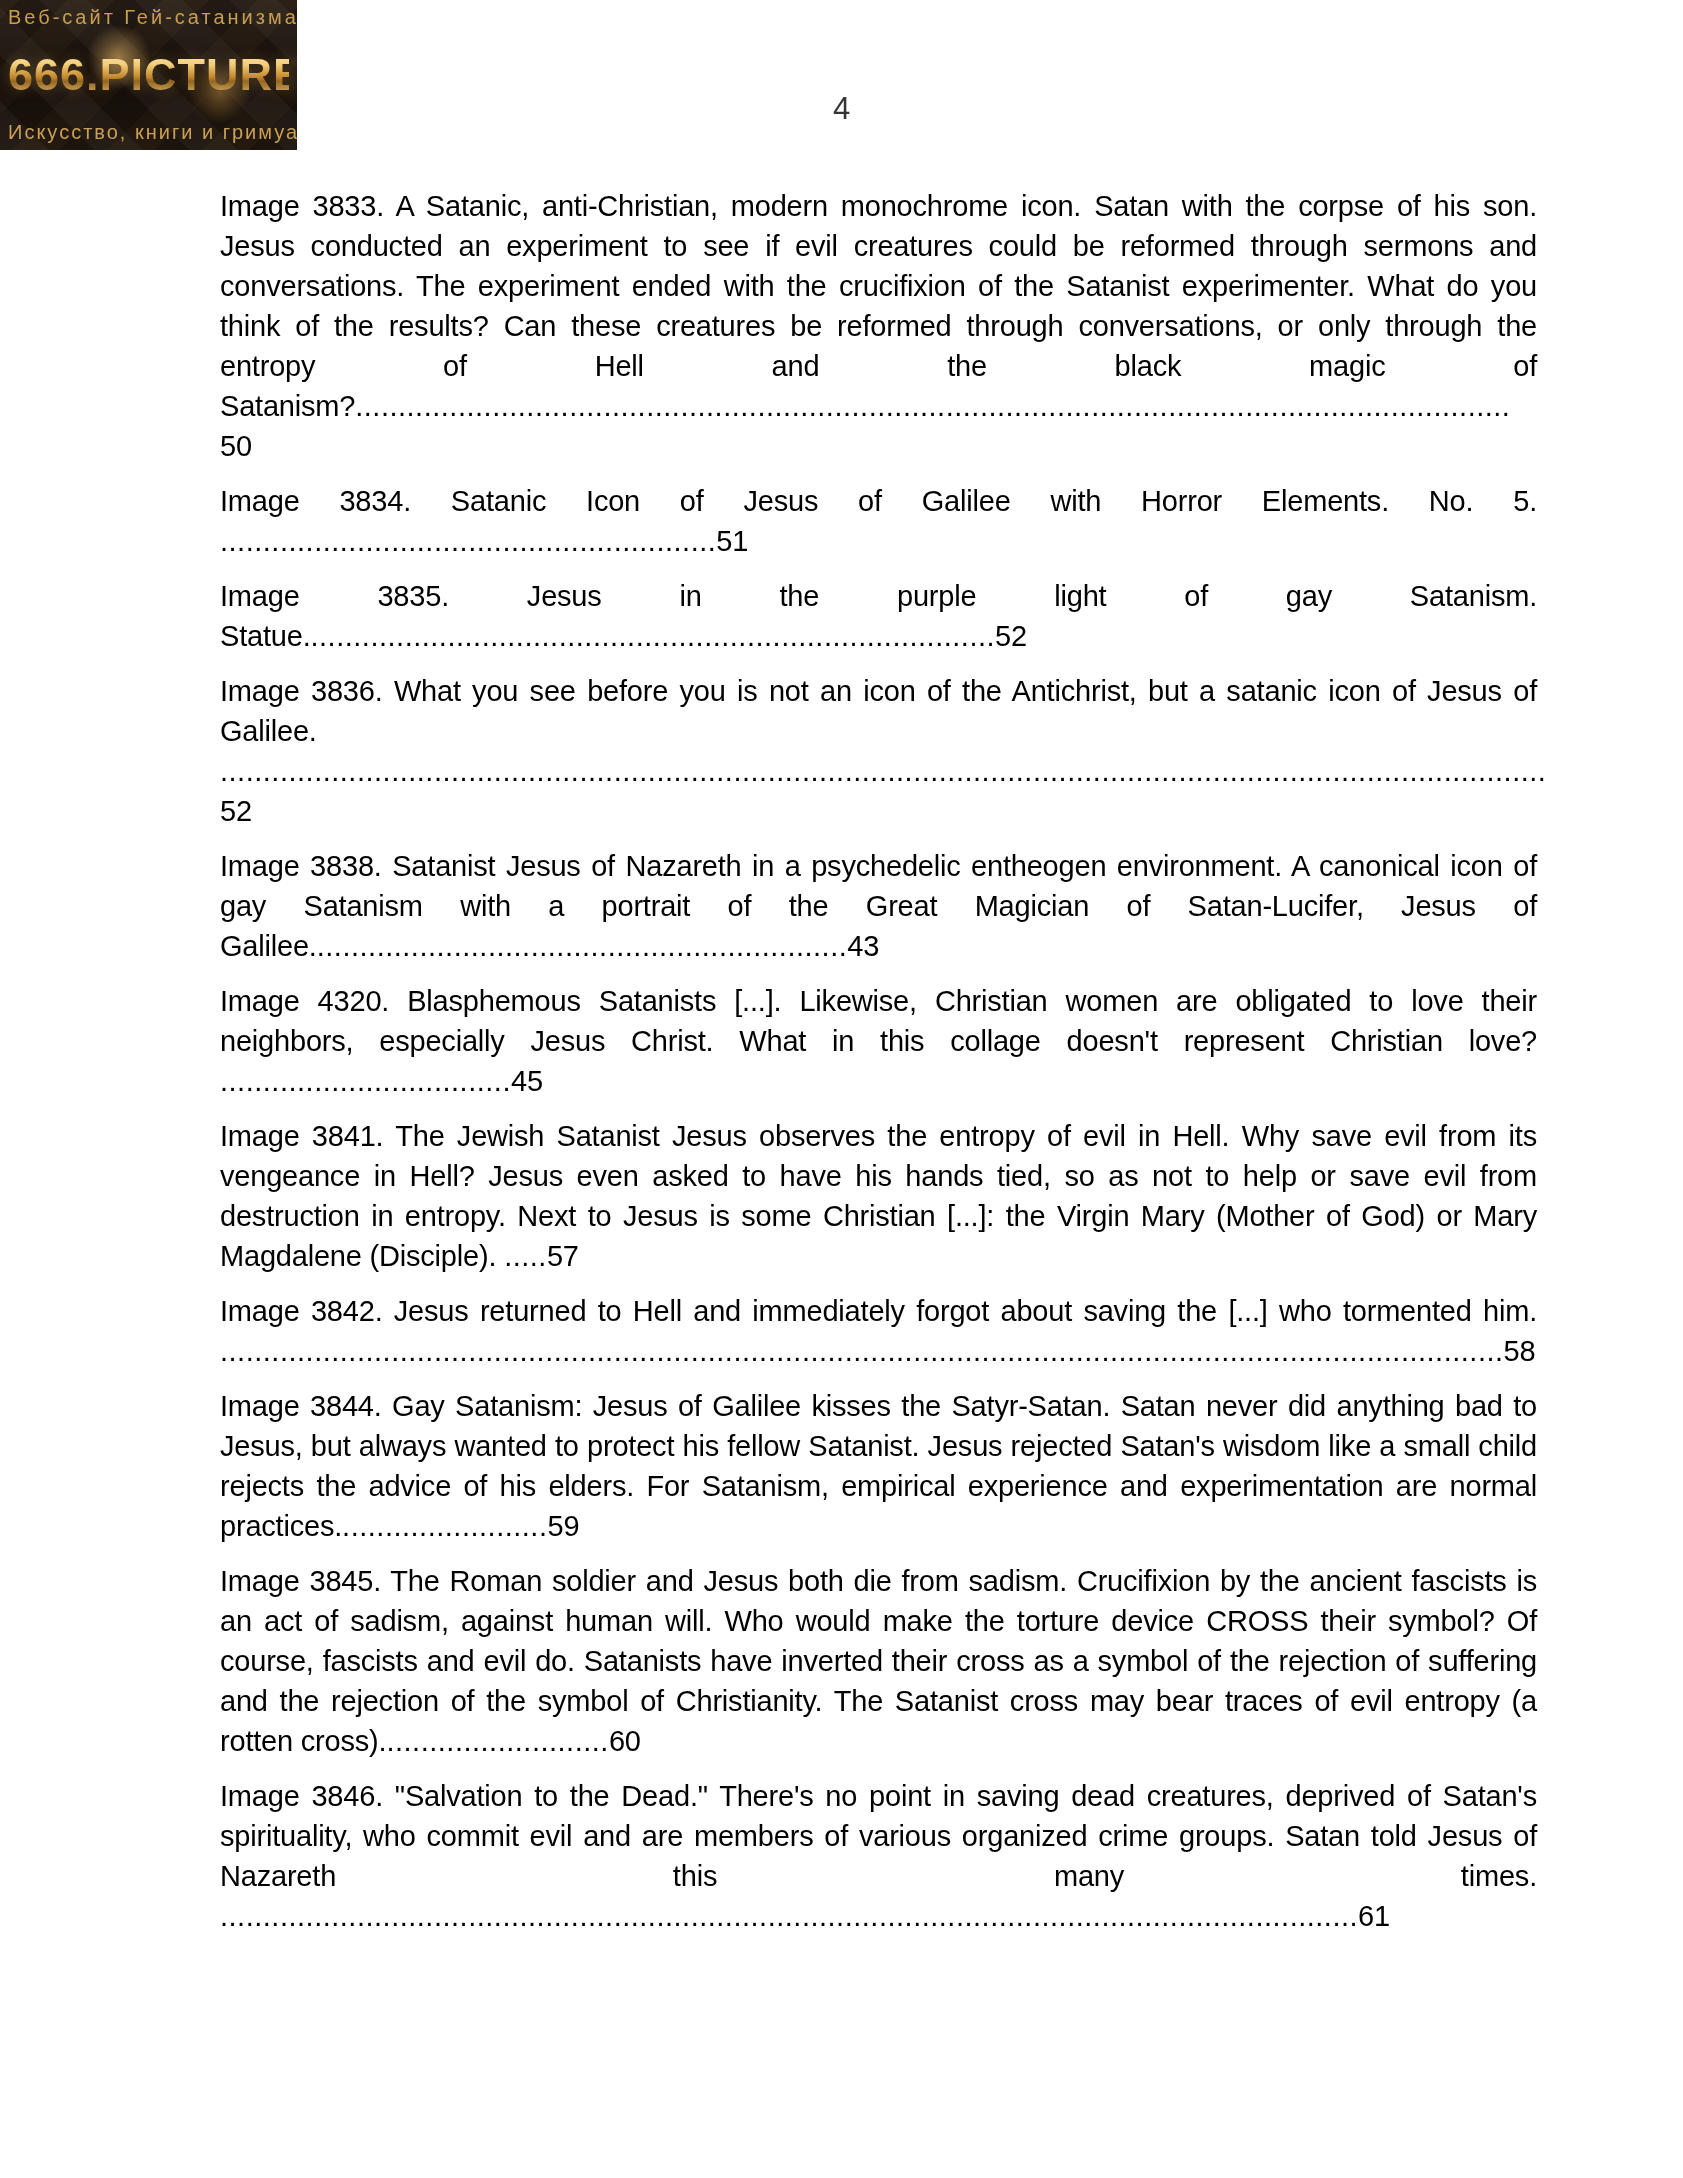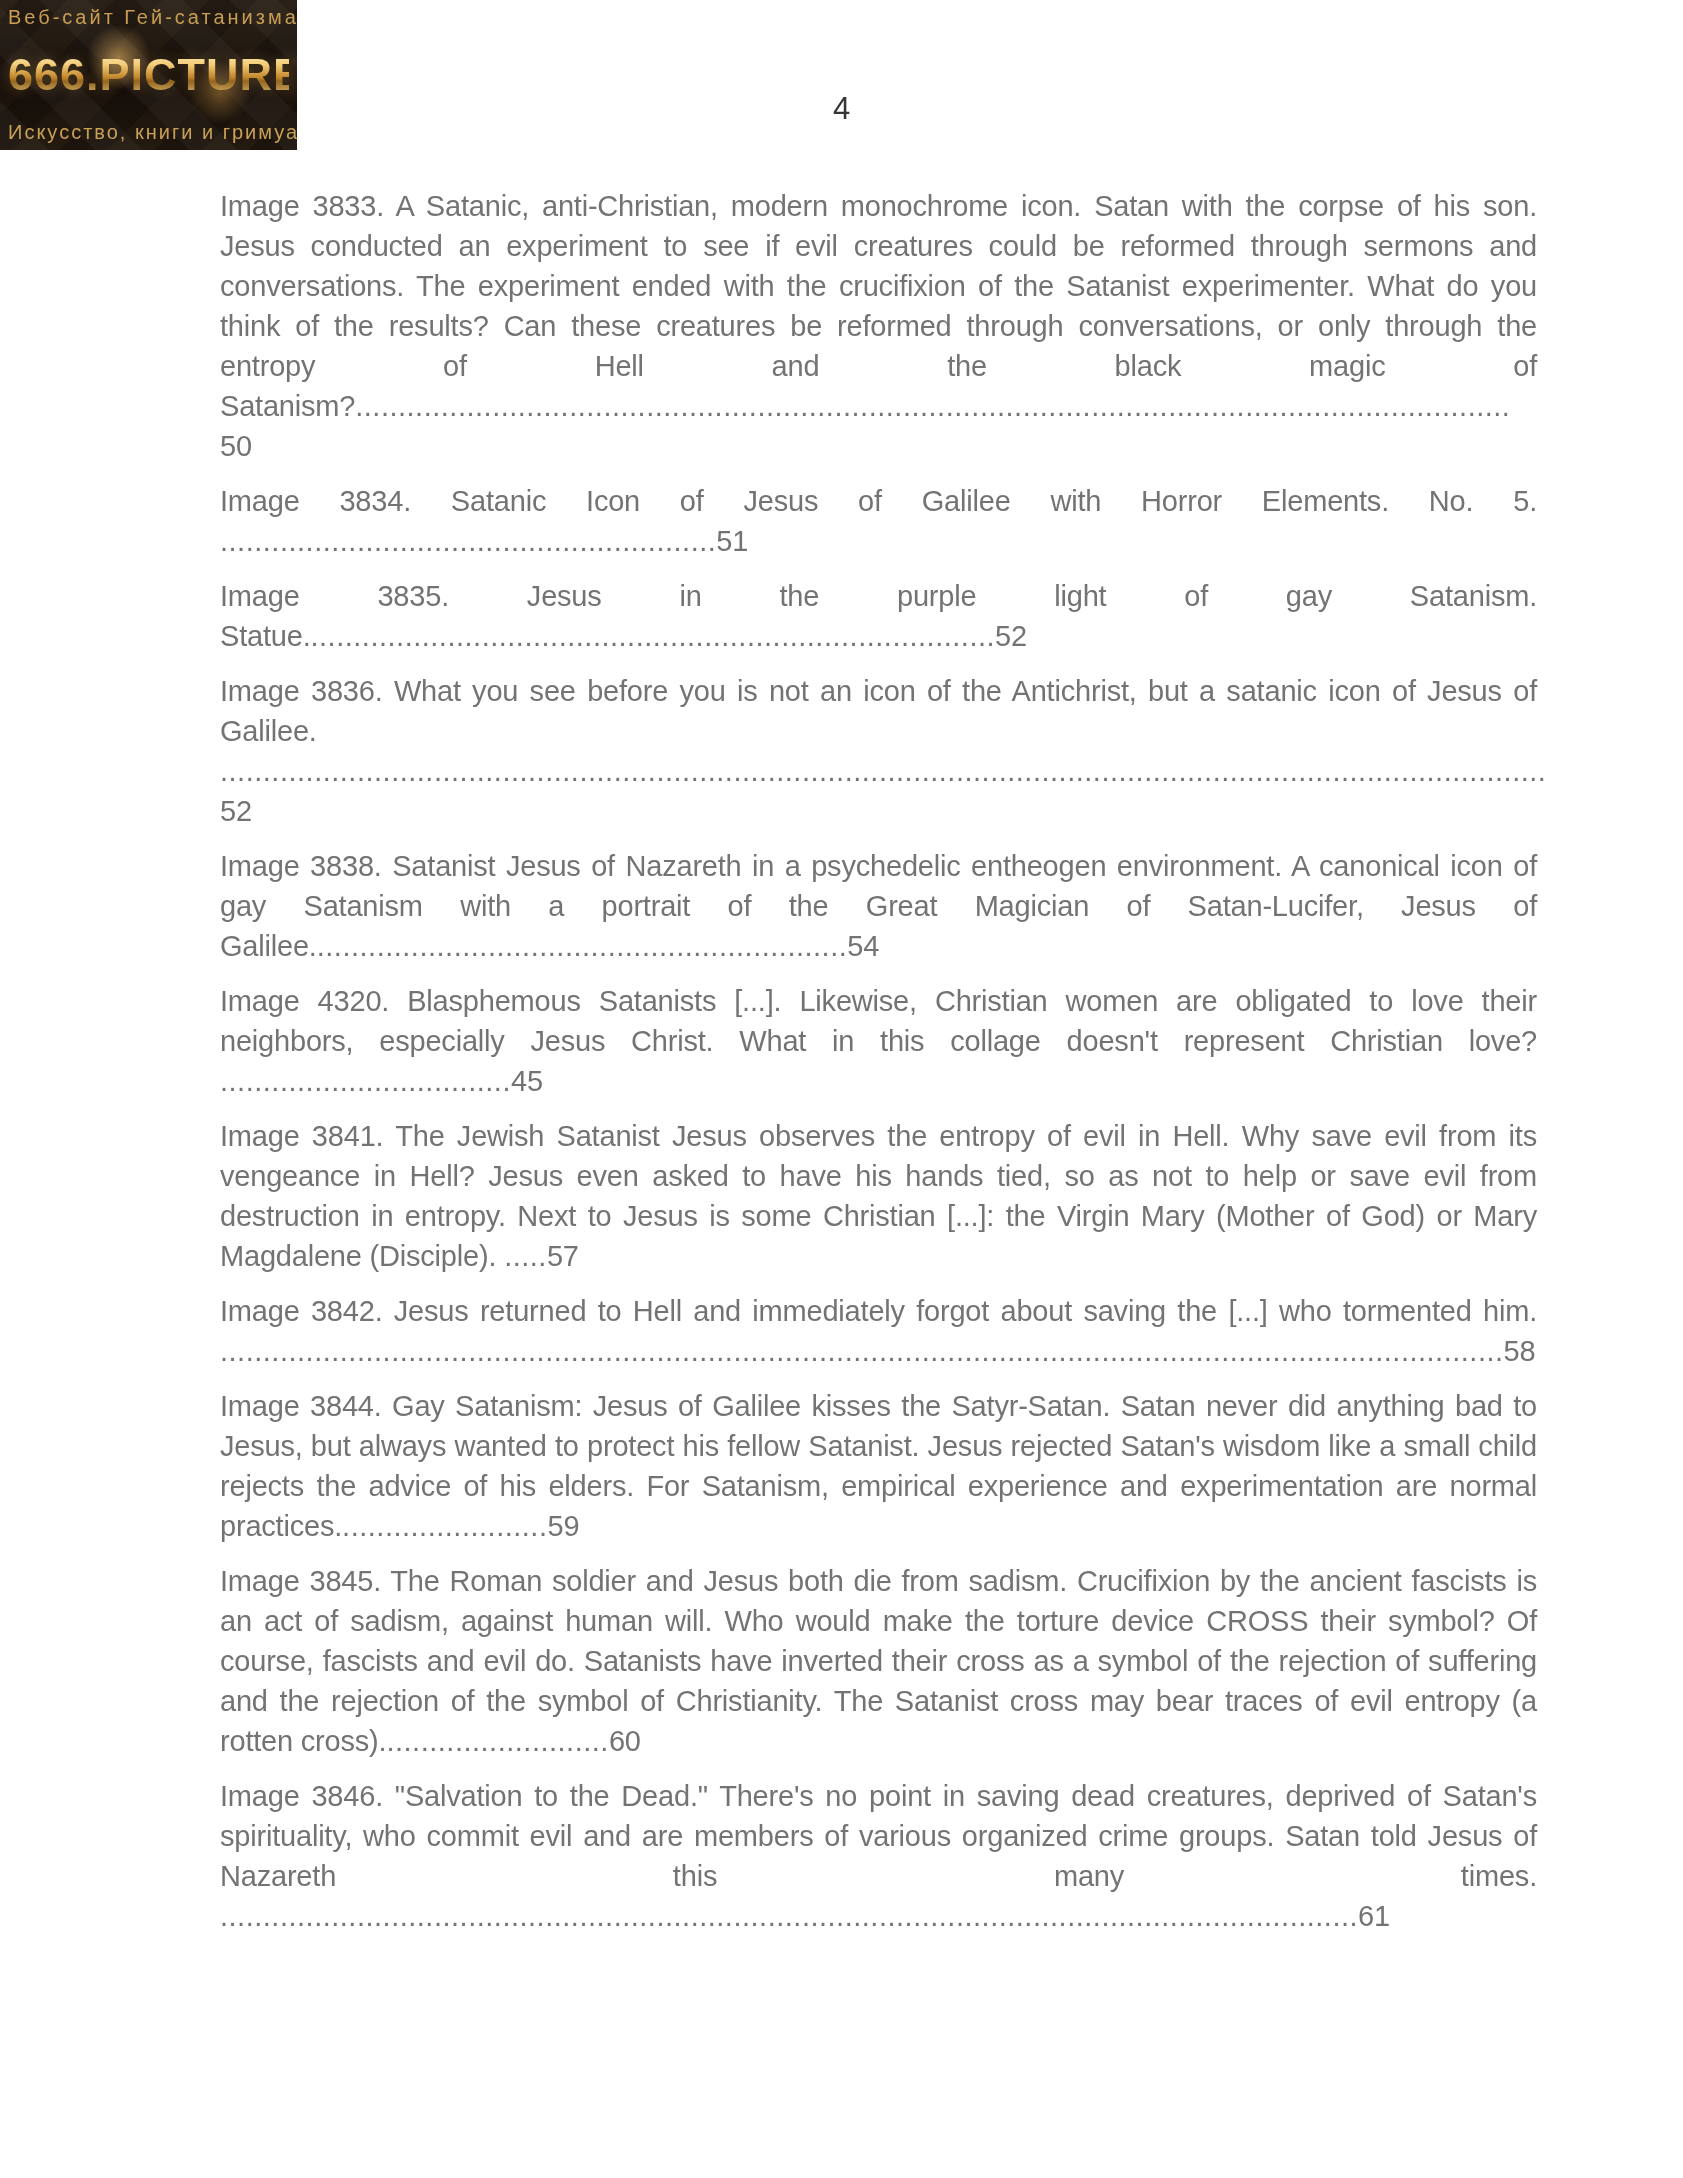--- a/index.html
+++ b/index.html
@@ -67,21 +67,21 @@
   .toc {
     position: absolute;
     top: 186px;
     left: 220px;
     width: 1317px;
   }
   .toc-entry {
     margin: 0 0 15px 0;
     font-size: 29px;
     line-height: 40px;
-    color: #737373;
+    color: #000000;
     text-align: justify;
     letter-spacing: -0.2px;
   }
   .toc-dots {
     word-break: break-all;
     letter-spacing: 0.5px;
   }
   .toc-page { white-space: nowrap; }
 </style>
 </head>
@@ -100,21 +100,21 @@
   <div class="toc">
     <p class="toc-entry"><span class="toc-text">Image 3833. A Satanic, anti-Christian, modern monochrome icon. Satan with the corpse of his son. Jesus conducted an experiment to see if evil creatures could be reformed through sermons and conversations. The experiment ended with the crucifixion of the Satanist experimenter. What do you think of the results? Can these creatures be reformed through conversations, or only through the entropy of Hell and the black magic of Satanism?</span><span class="toc-dots">.......................................................................................................................................</span><span class="toc-page">50</span></p>
 
     <p class="toc-entry"><span class="toc-text">Image 3834. Satanic Icon of Jesus of Galilee with Horror Elements. No. 5. </span><span class="toc-dots">..........................................................</span><span class="toc-page">51</span></p>
 
     <p class="toc-entry"><span class="toc-text">Image 3835. Jesus in the purple light of gay Satanism. Statue.</span><span class="toc-dots">................................................................................</span><span class="toc-page">52</span></p>
 
     <p class="toc-entry"><span class="toc-text">Image 3836. What you see before you is not an icon of the Antichrist, but a satanic icon of Jesus of Galilee. </span><span class="toc-dots">...........................................................................................................................................................</span><span class="toc-page">52</span></p>
 
 
-    <p class="toc-entry"><span class="toc-text">Image 3838. Satanist Jesus of Nazareth in a psychedelic entheogen environment. A canonical icon of gay Satanism with a portrait of the Great Magician of Satan-Lucifer, Jesus of Galilee.</span><span class="toc-dots">..............................................................</span><span class="toc-page">54</span></p>
+    <p class="toc-entry"><span class="toc-text">Image 3838. Satanist Jesus of Nazareth in a psychedelic entheogen environment. A canonical icon of gay Satanism with a portrait of the Great Magician of Satan-Lucifer, Jesus of Galilee.</span><span class="toc-dots">..............................................................</span><span class="toc-page">43</span></p>
 
 
     <p class="toc-entry"><span class="toc-text">Image 4320. Blasphemous Satanists [...]. Likewise, Christian women are obligated to love their neighbors, especially Jesus Christ. What in this collage doesn't represent Christian love? </span><span class="toc-dots">..................................</span><span class="toc-page">45</span></p>
 
     <p class="toc-entry"><span class="toc-text">Image 3841. The Jewish Satanist Jesus observes the entropy of evil in Hell. Why save evil from its vengeance in Hell? Jesus even asked to have his hands tied, so as not to help or save evil from destruction in entropy. Next to Jesus is some Christian [...]: the Virgin Mary (Mother of God) or Mary Magdalene (Disciple). </span><span class="toc-dots">.....</span><span class="toc-page">57</span></p>
 
     <p class="toc-entry"><span class="toc-text">Image 3842. Jesus returned to Hell and immediately forgot about saving the [...] who tormented him. </span><span class="toc-dots">......................................................................................................................................................</span><span class="toc-page">58</span></p>
 
 
     <p class="toc-entry"><span class="toc-text">Image 3844. Gay Satanism: Jesus of Galilee kisses the Satyr-Satan. Satan never did anything bad to Jesus, but always wanted to protect his fellow Satanist. Jesus rejected Satan's wisdom like a small child rejects the advice of his elders. For Satanism, empirical experience and experimentation are normal practices.</span><span class="toc-dots">........................</span><span class="toc-page">59</span></p>

